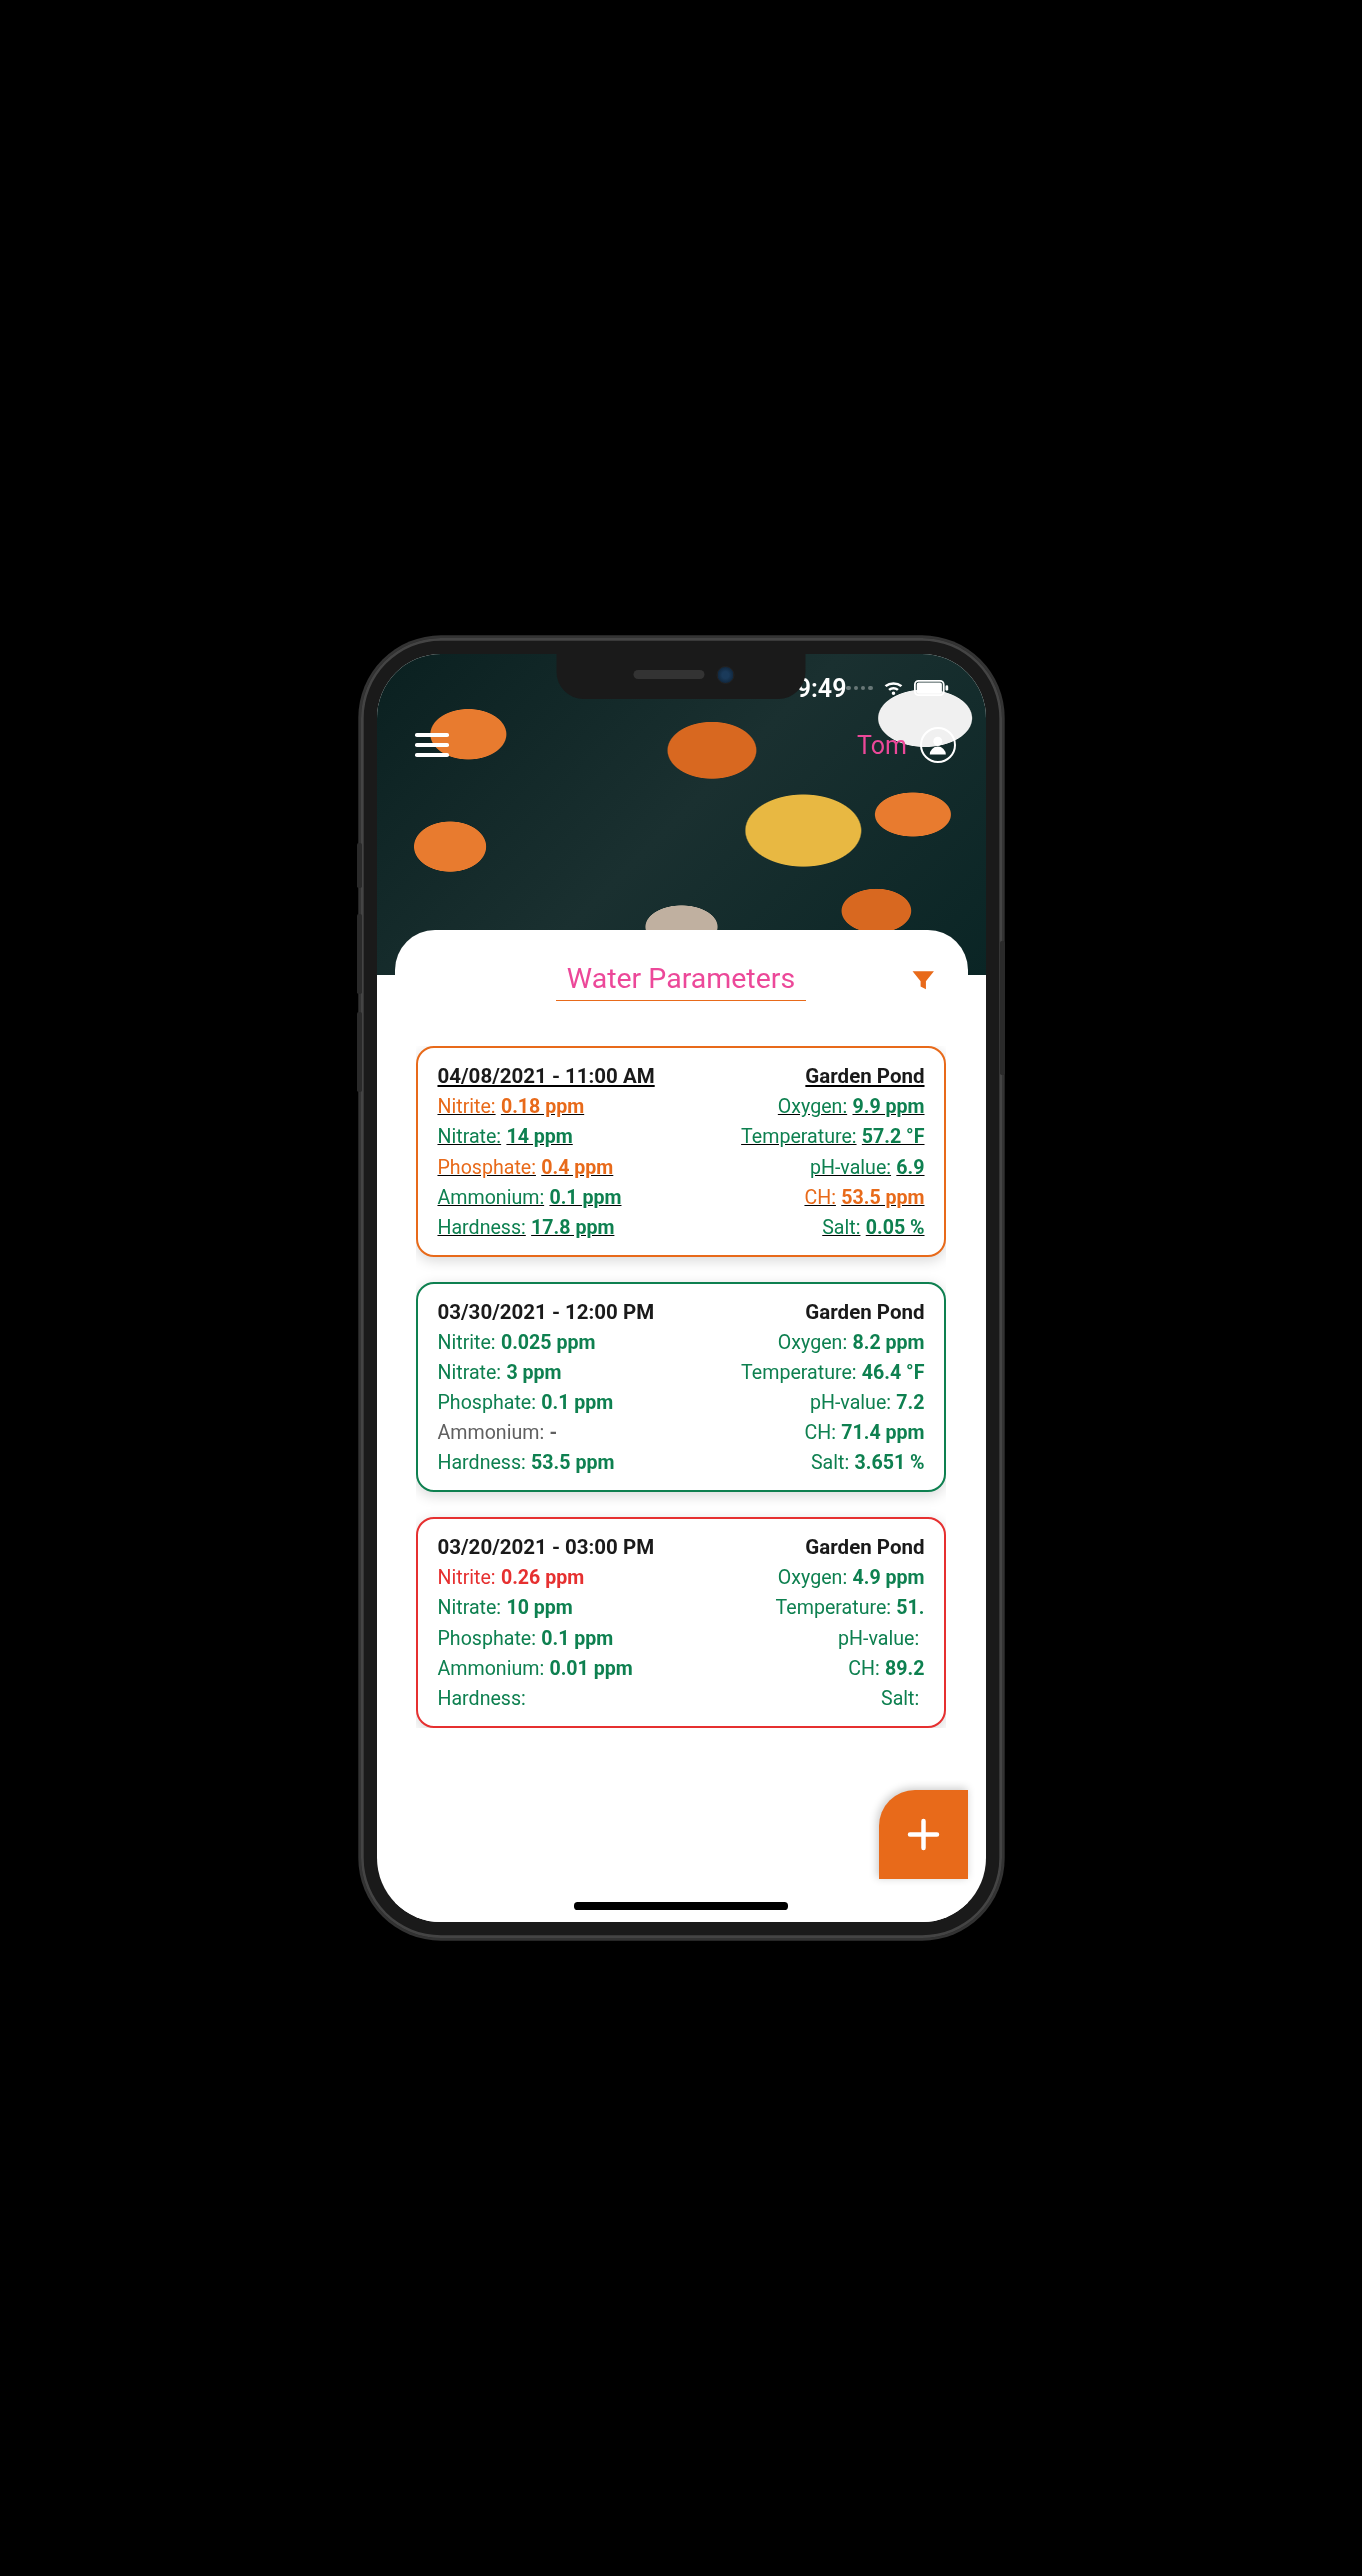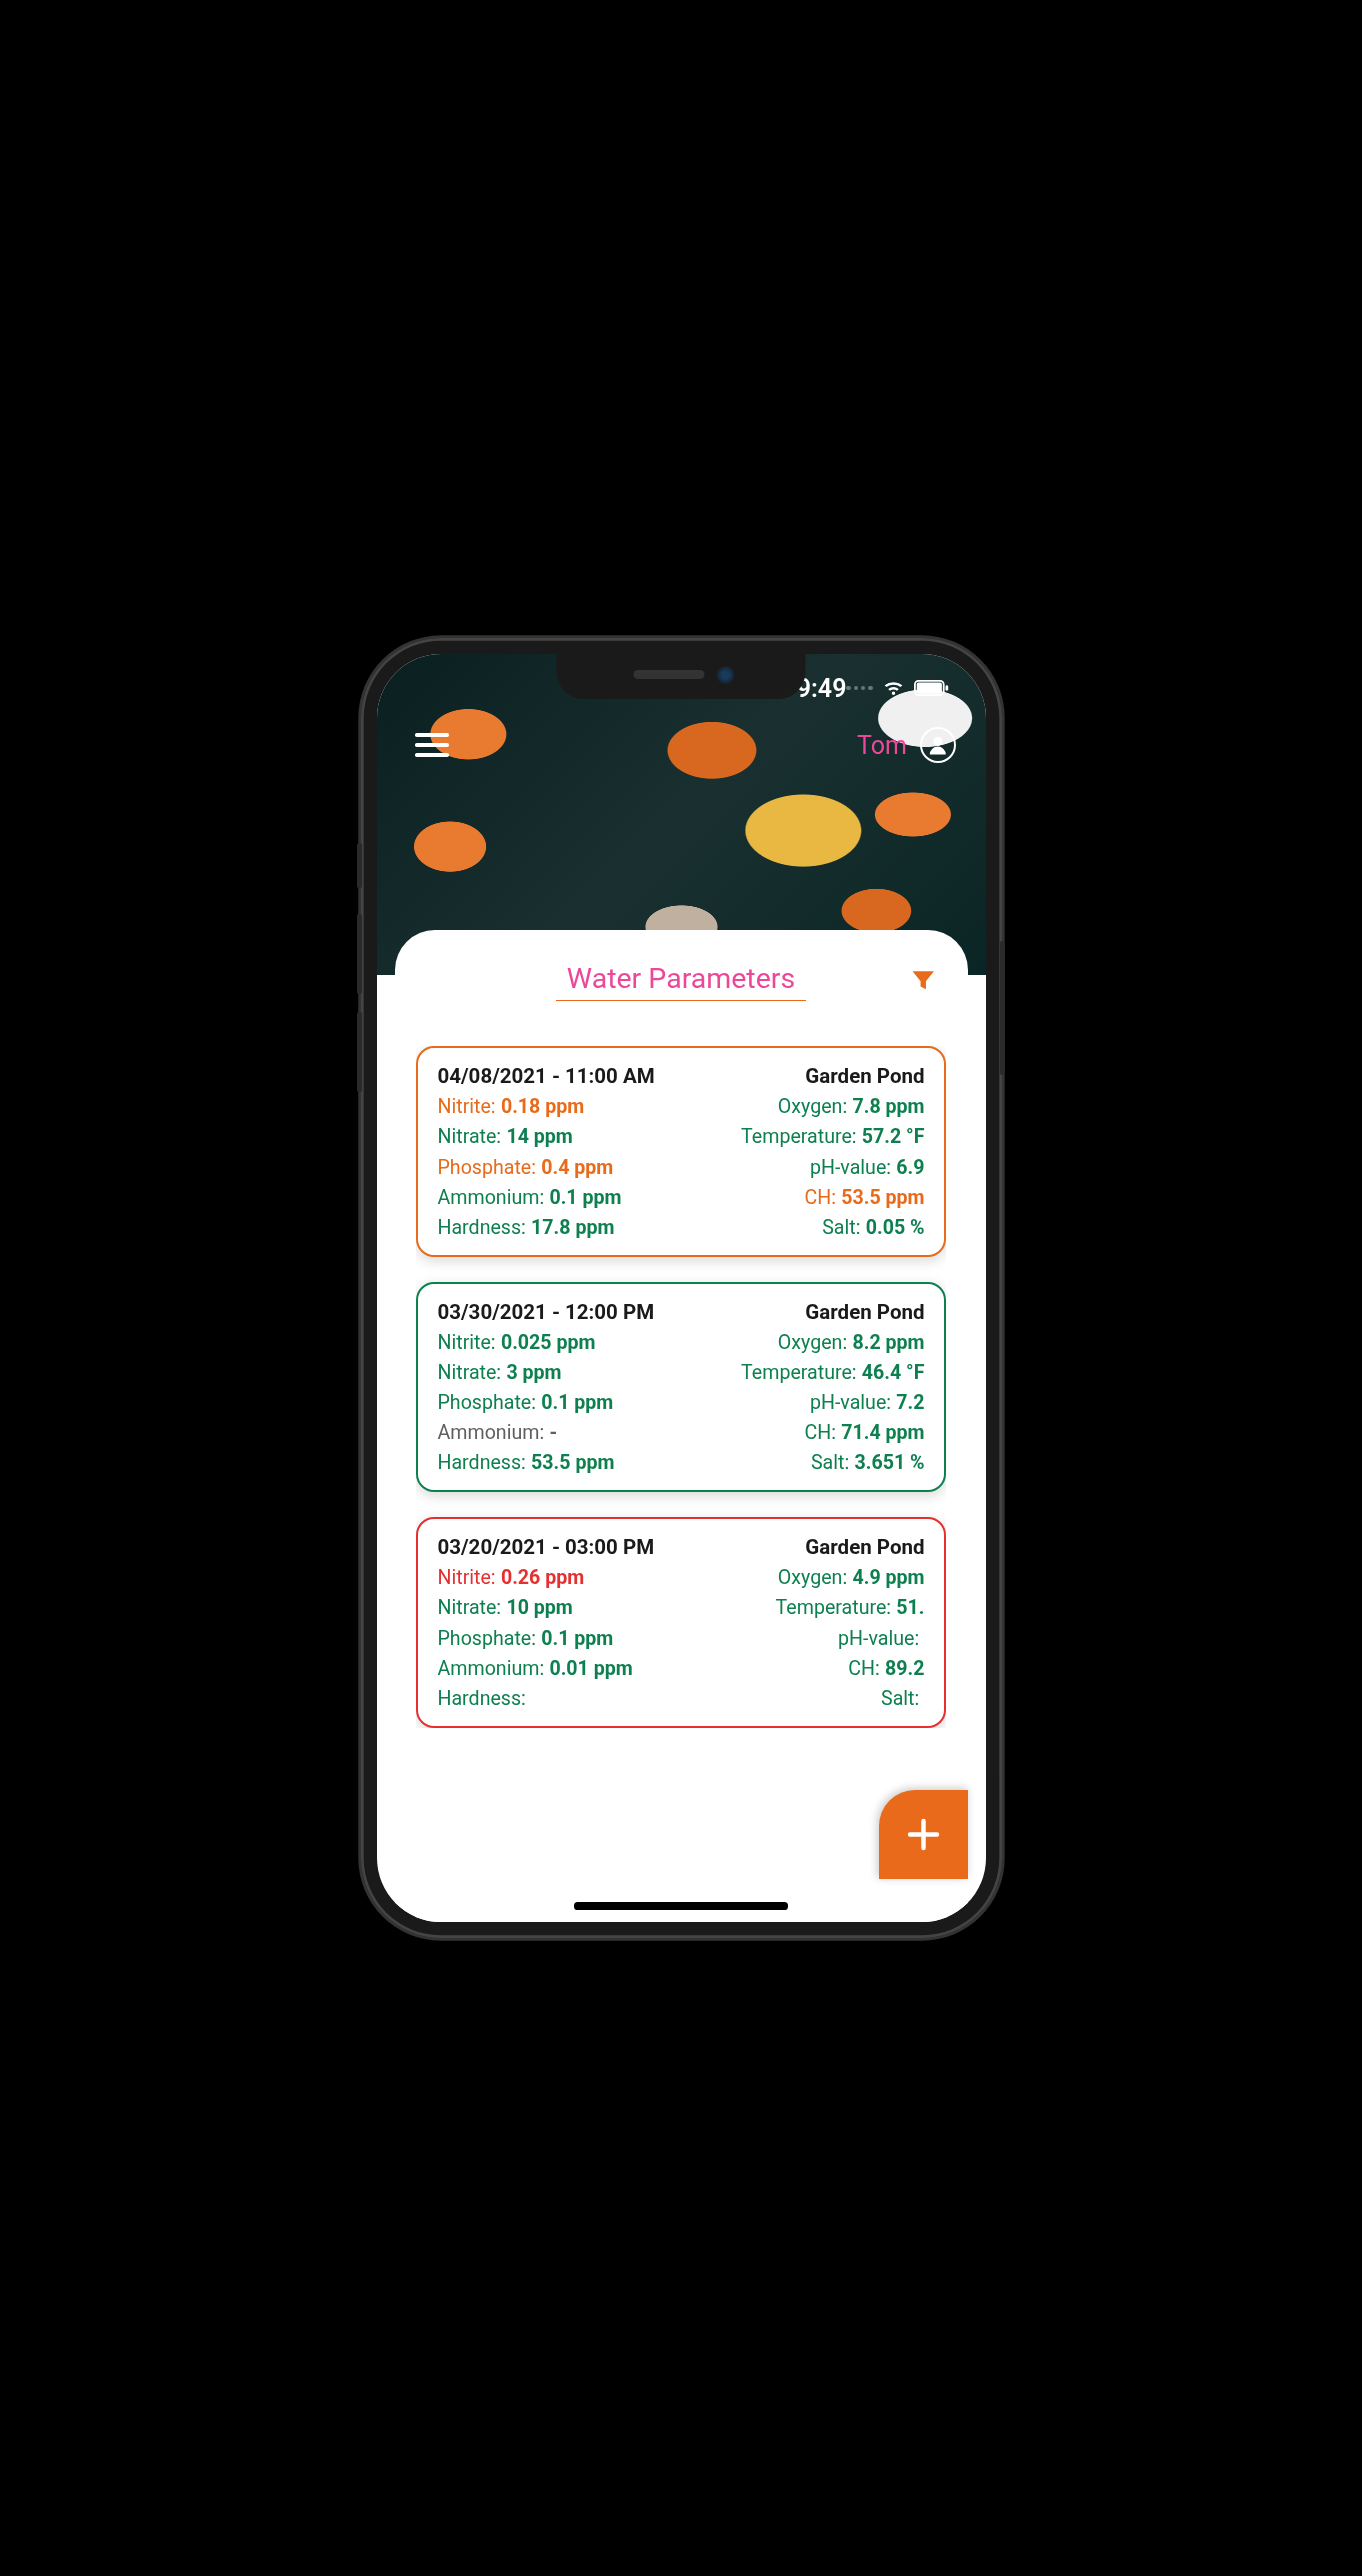--- a/index.html
+++ b/index.html
@@ -148,21 +148,21 @@
       cursor: pointer;
     }
     .cards { display: flex; flex-direction: column; gap: 25px; overflow: hidden; }
     .card {
       border: 2.7px solid;
       border-radius: 18px;
       padding: 16px 19.6px;
       background: #fff;
       box-shadow: 0 3.6px 12.5px rgba(0,0,0,.15);
     }
-    .card-orange { border-color: #e86a1a; }
+    .card-orange { border-color: #e86a1a; text-decoration: underline; }
     .card-green  { border-color: #0e8050; }
     .card-red    { border-color: #e63030; }
     .card-head {
       display: flex;
       justify-content: space-between;
       font-size: 20.5px;
       font-weight: 700;
       color: #1a1a1a;
       margin-bottom: 7.1px;
     }
@@ -268,21 +268,21 @@
               <span>04/08/2021 - 11:00 AM</span>
               <span>Garden Pond</span>
             </div>
             <div class="params">
               <div class="param c-orange">
                 <span class="p-label">Nitrite:</span>
                 <span class="p-val">0.18 ppm</span>
               </div>
               <div class="param c-green right">
                 <span class="p-label">Oxygen:</span>
-                <span class="p-val">7.8 ppm</span>
+                <span class="p-val">9.9 ppm</span>
               </div>
               <div class="param c-green">
                 <span class="p-label">Nitrate:</span>
                 <span class="p-val">14 ppm</span>
               </div>
               <div class="param c-green right">
                 <span class="p-label">Temperature:</span>
                 <span class="p-val">57.2 °F</span>
               </div>
               <div class="param c-orange">

